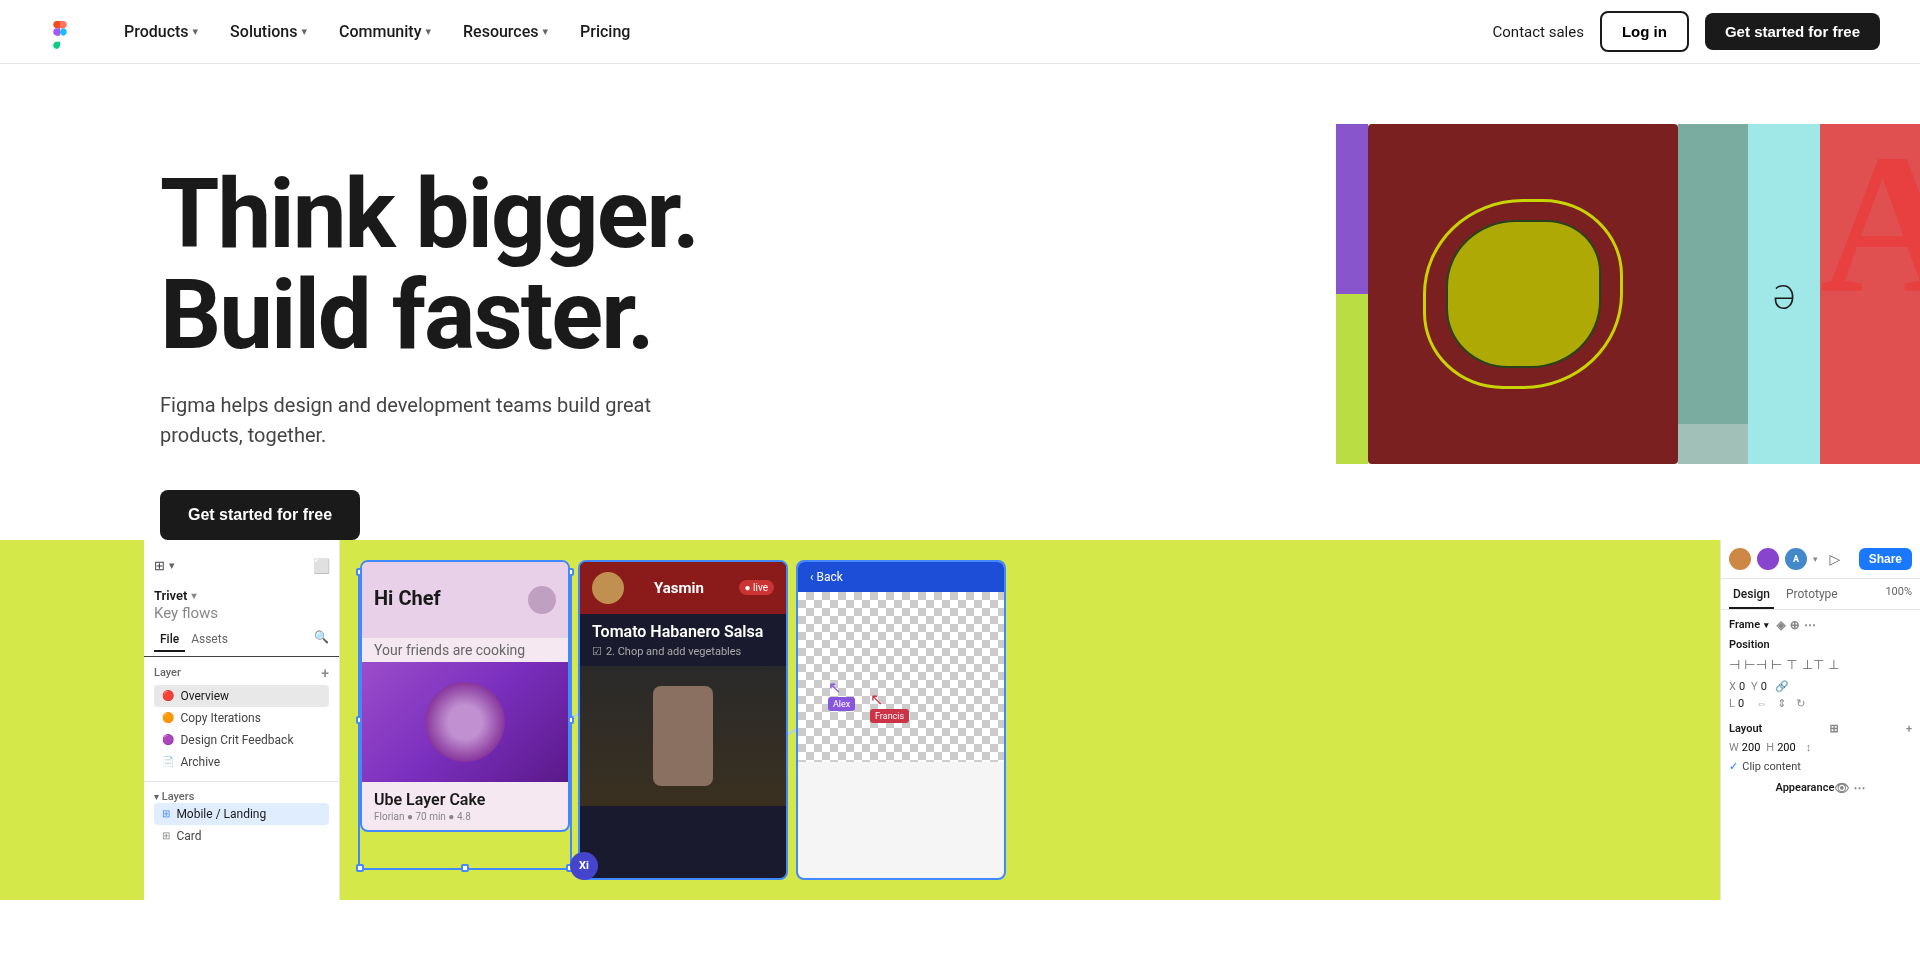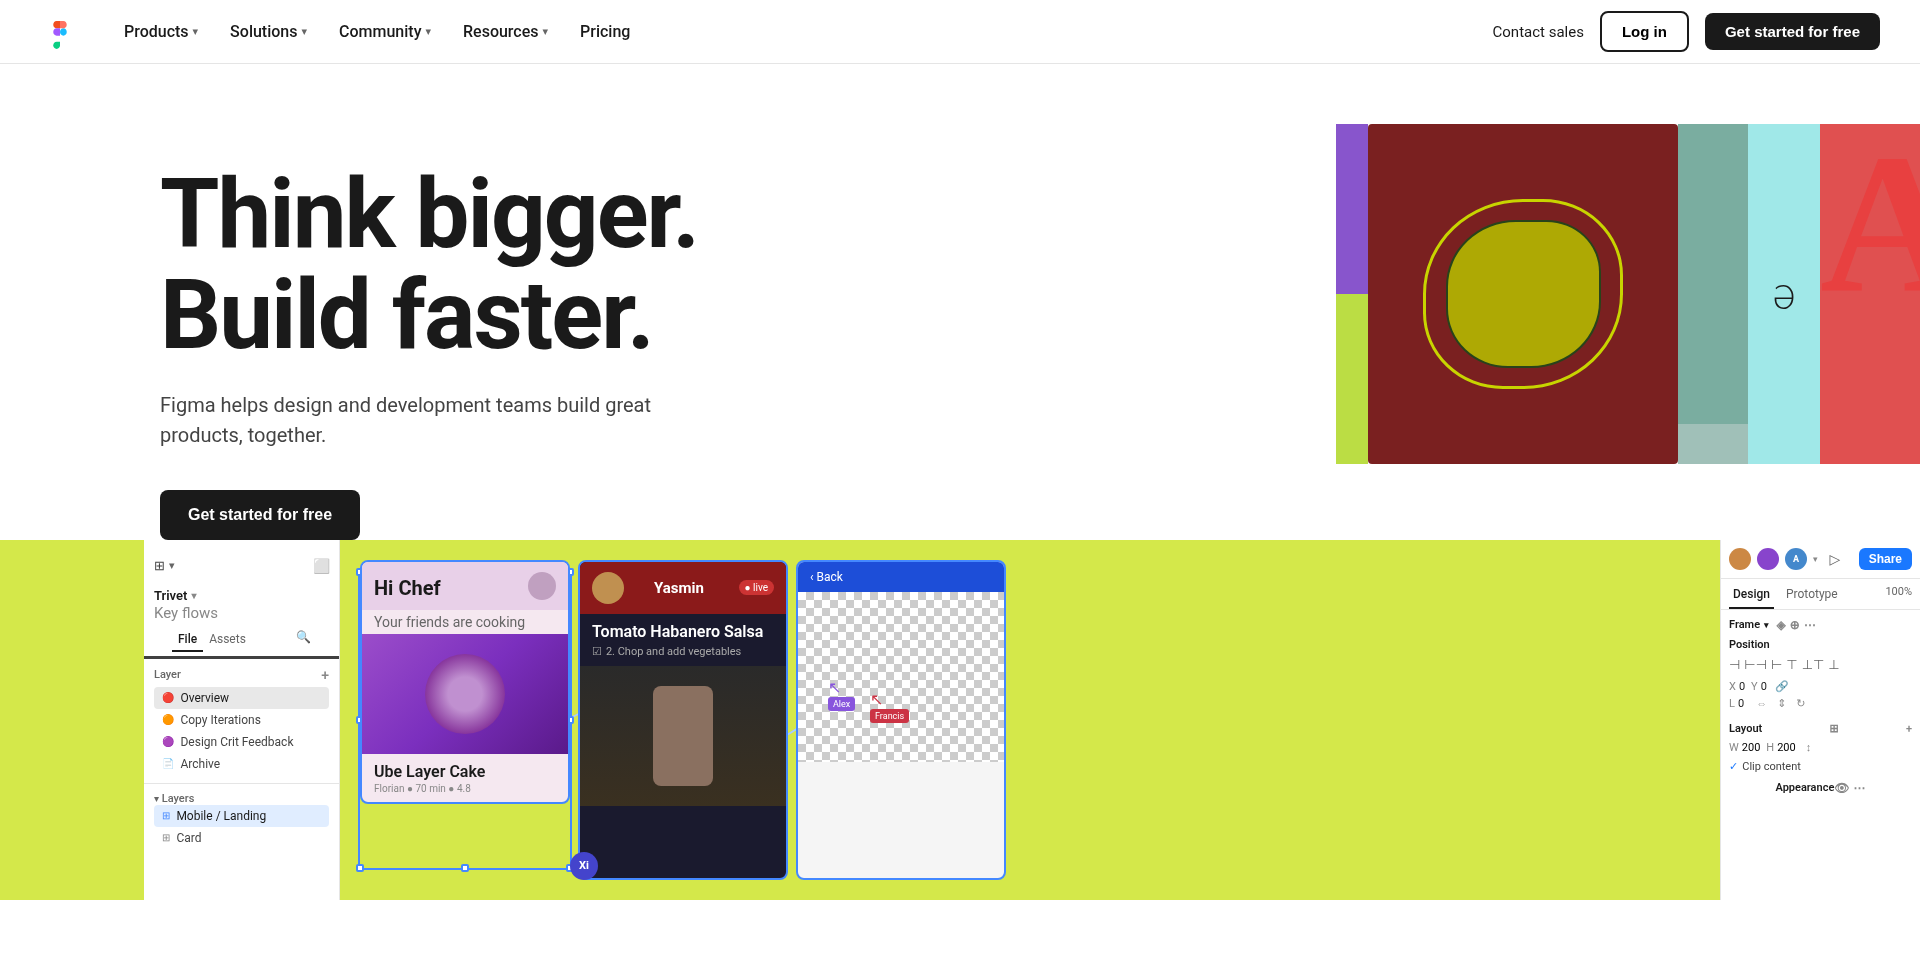--- a/index.html
+++ b/index.html
@@ -99,21 +99,21 @@
     }
     .sidebar-topbar {
       display: flex; align-items: center; justify-content: space-between;
       padding: 4px 8px 4px 10px; height: 36px;
     }
     .sidebar-tool { display: flex; align-items: center; gap: 4px; color: #444; font-size: 13px; }
     .sidebar-layout-icon { color: #888; font-size: 14px; }
     .sidebar-project { padding: 4px 10px 0; }
     .sidebar-project-name { font-size: 13px; font-weight: 600; color: #1a1a1a; display: flex; align-items: center; gap: 4px; }
     .sidebar-project-sub { font-size: 15px; color: #888; margin-top: 1px; }
-    .sidebar-tabs { display: flex; gap: 0; padding: 8px 28px 4px; border-bottom: 3px solid #404040; }
+    .sidebar-tabs { display: flex; gap: 0; padding: 8px 10px 4px; border-bottom: 1px solid #404040; }
     .sidebar-tab { font-size: 12px; color: #666; padding: 2px 6px 4px; cursor: pointer; }
     .sidebar-tab.active { color: #1a1a1a; border-bottom: 2px solid #1a1a1a; font-weight: 500; }
     .sidebar-search-icon { color: #888; margin-left: auto; }
     .sidebar-section { padding: 8px 10px 4px; }
     .sidebar-section-label { font-size: 11px; color: #666; font-weight: 500; display: flex; align-items: center; justify-content: space-between; }
     .sidebar-page-list { margin-top: 4px; }
     .sidebar-page-item {
       display: flex; align-items: center; gap: 6px;
       padding: 4px 8px; border-radius: 4px; font-size: 12px; color: #444; cursor: pointer;
     }
@@ -141,21 +141,21 @@
       width: 210px; background: #f5e8f0;
     }
     .app-screen-dark {
       width: 210px; background: #1a1a2e;
     }
     .app-screen-white {
       width: 210px; background: #f5f5f5;
     }
 
     
-    .ps-header { background: #e8d0e8; padding: 10px 12px; display: flex; align-items: flex-end; justify-content: space-between; }
+    .ps-header { background: #e8d0e8; padding: 24px 12px; display: flex; align-items: flex-start; justify-content: space-between; }
     .ps-avatar { width: 28px; height: 28px; border-radius: 50%; background: #c0a0c0; overflow: hidden; }
     .ps-subtitle { font-size: 14px; color: #666; padding: 4px 12px; }
     .ps-cake-img {
       width: 100%; height: 120px; background: linear-gradient(135deg, #9b4dca 0%, #7b2fbe 50%, #5a1a8a 100%);
       display: flex; align-items: center; justify-content: center;
     }
     .ps-info { padding: 8px 12px; }
     .ps-cake-name { font-size: 16px; font-weight: 600; color: #1a1a1a; }
     .ps-meta { font-size: 10px; color: #888; margin-top: 2px; }
 

